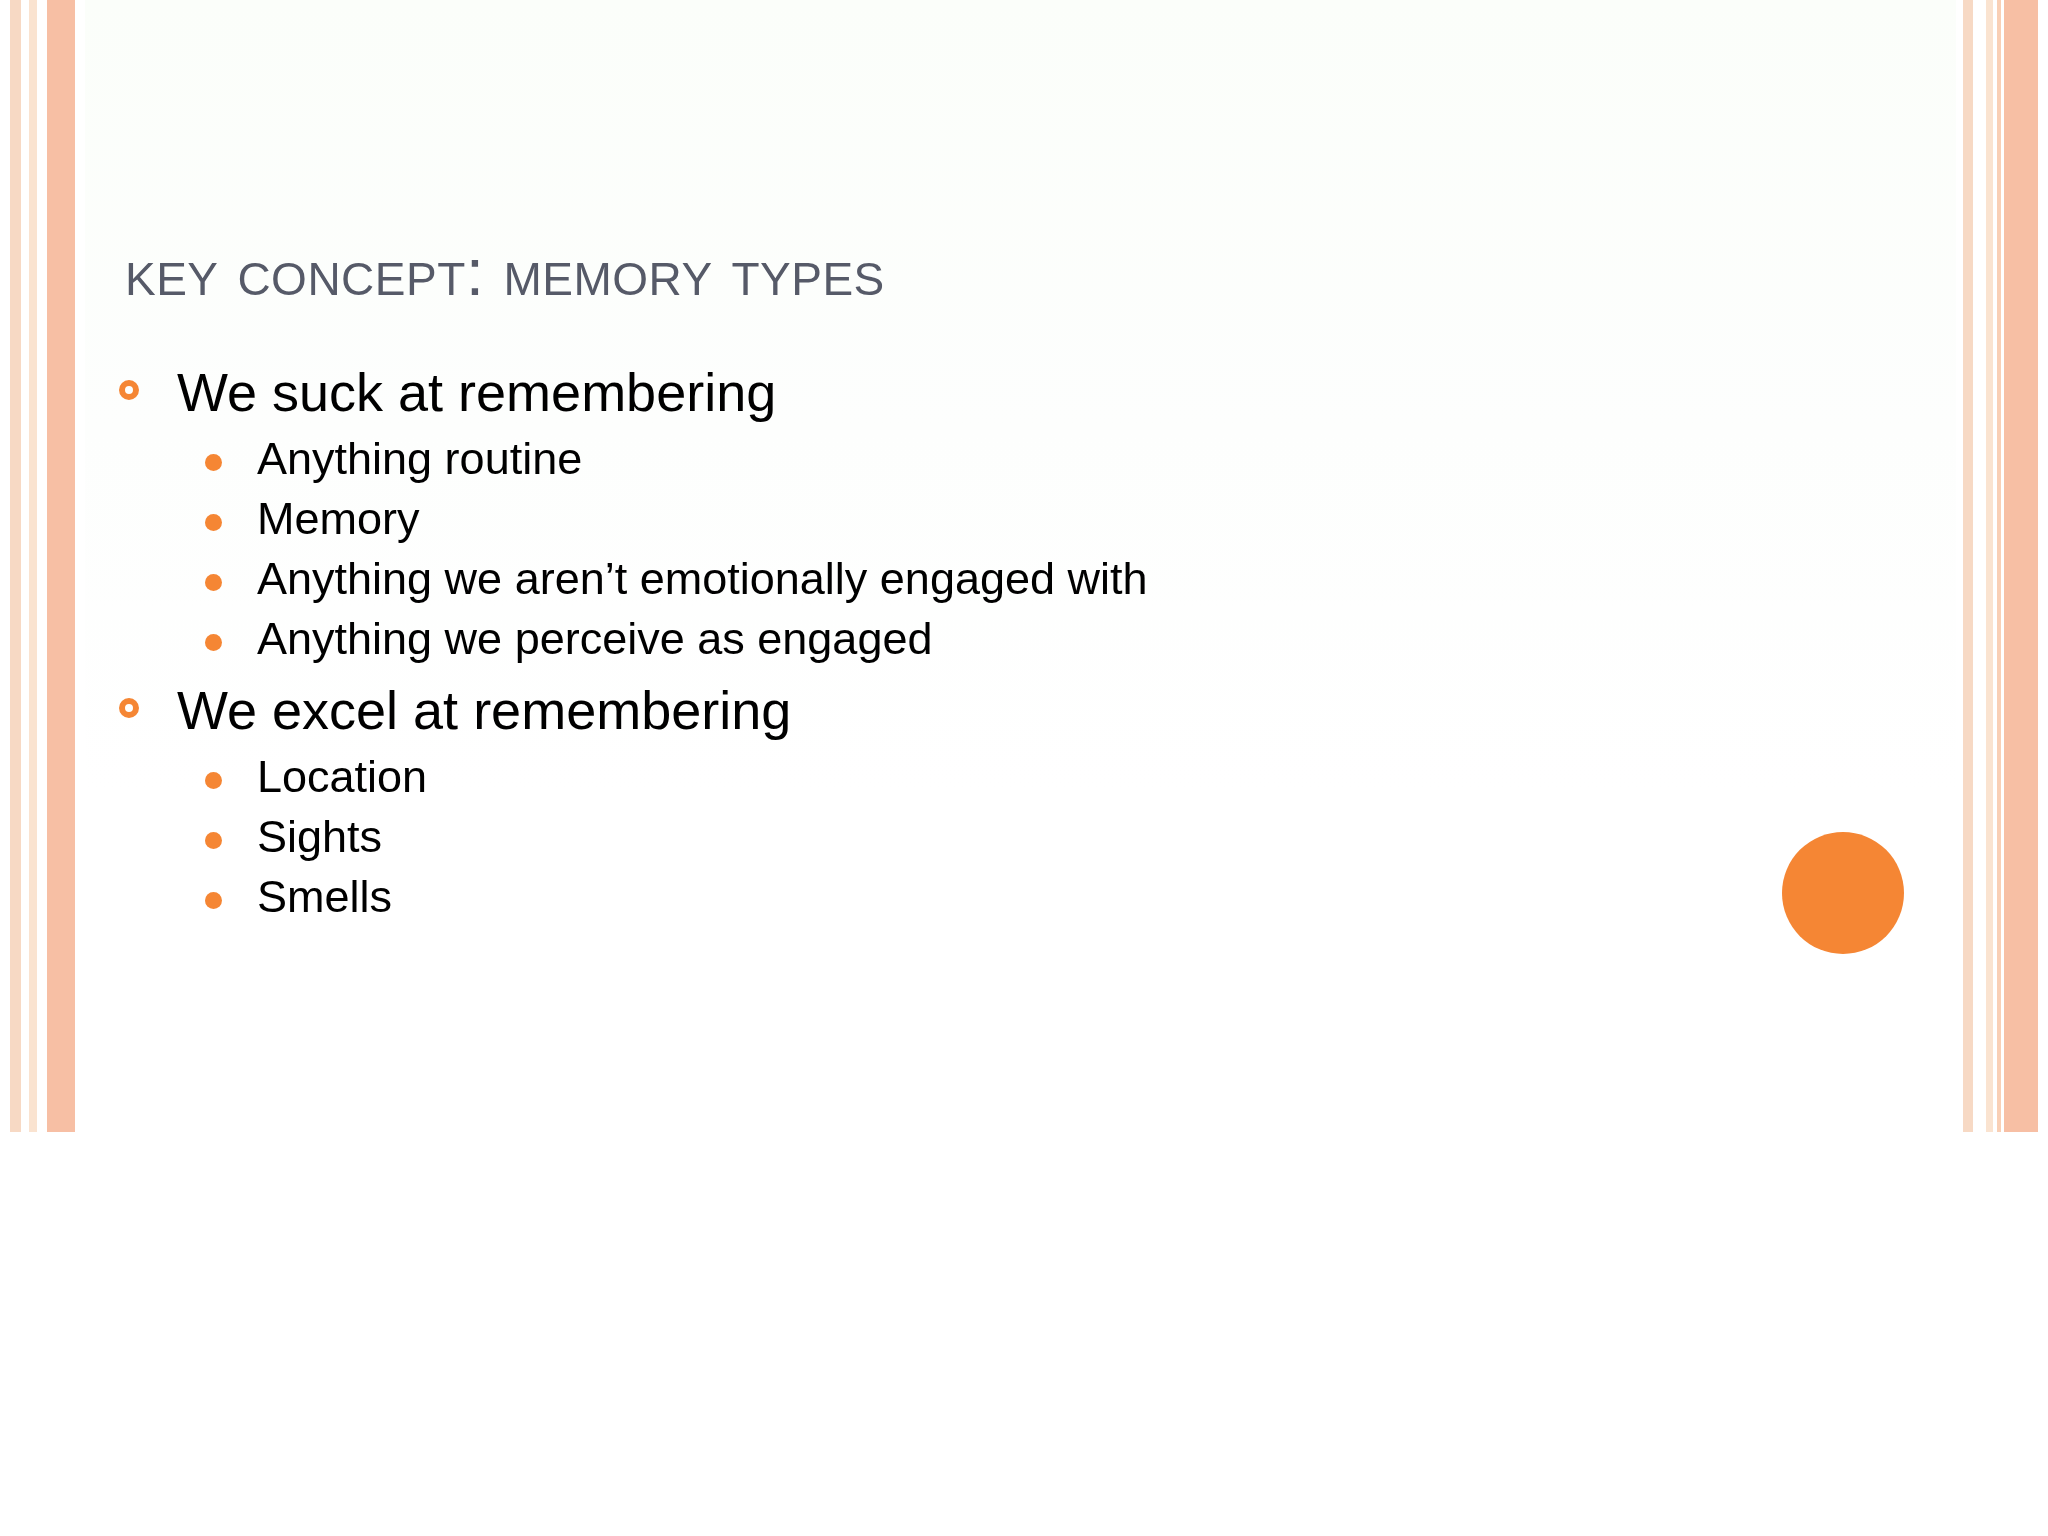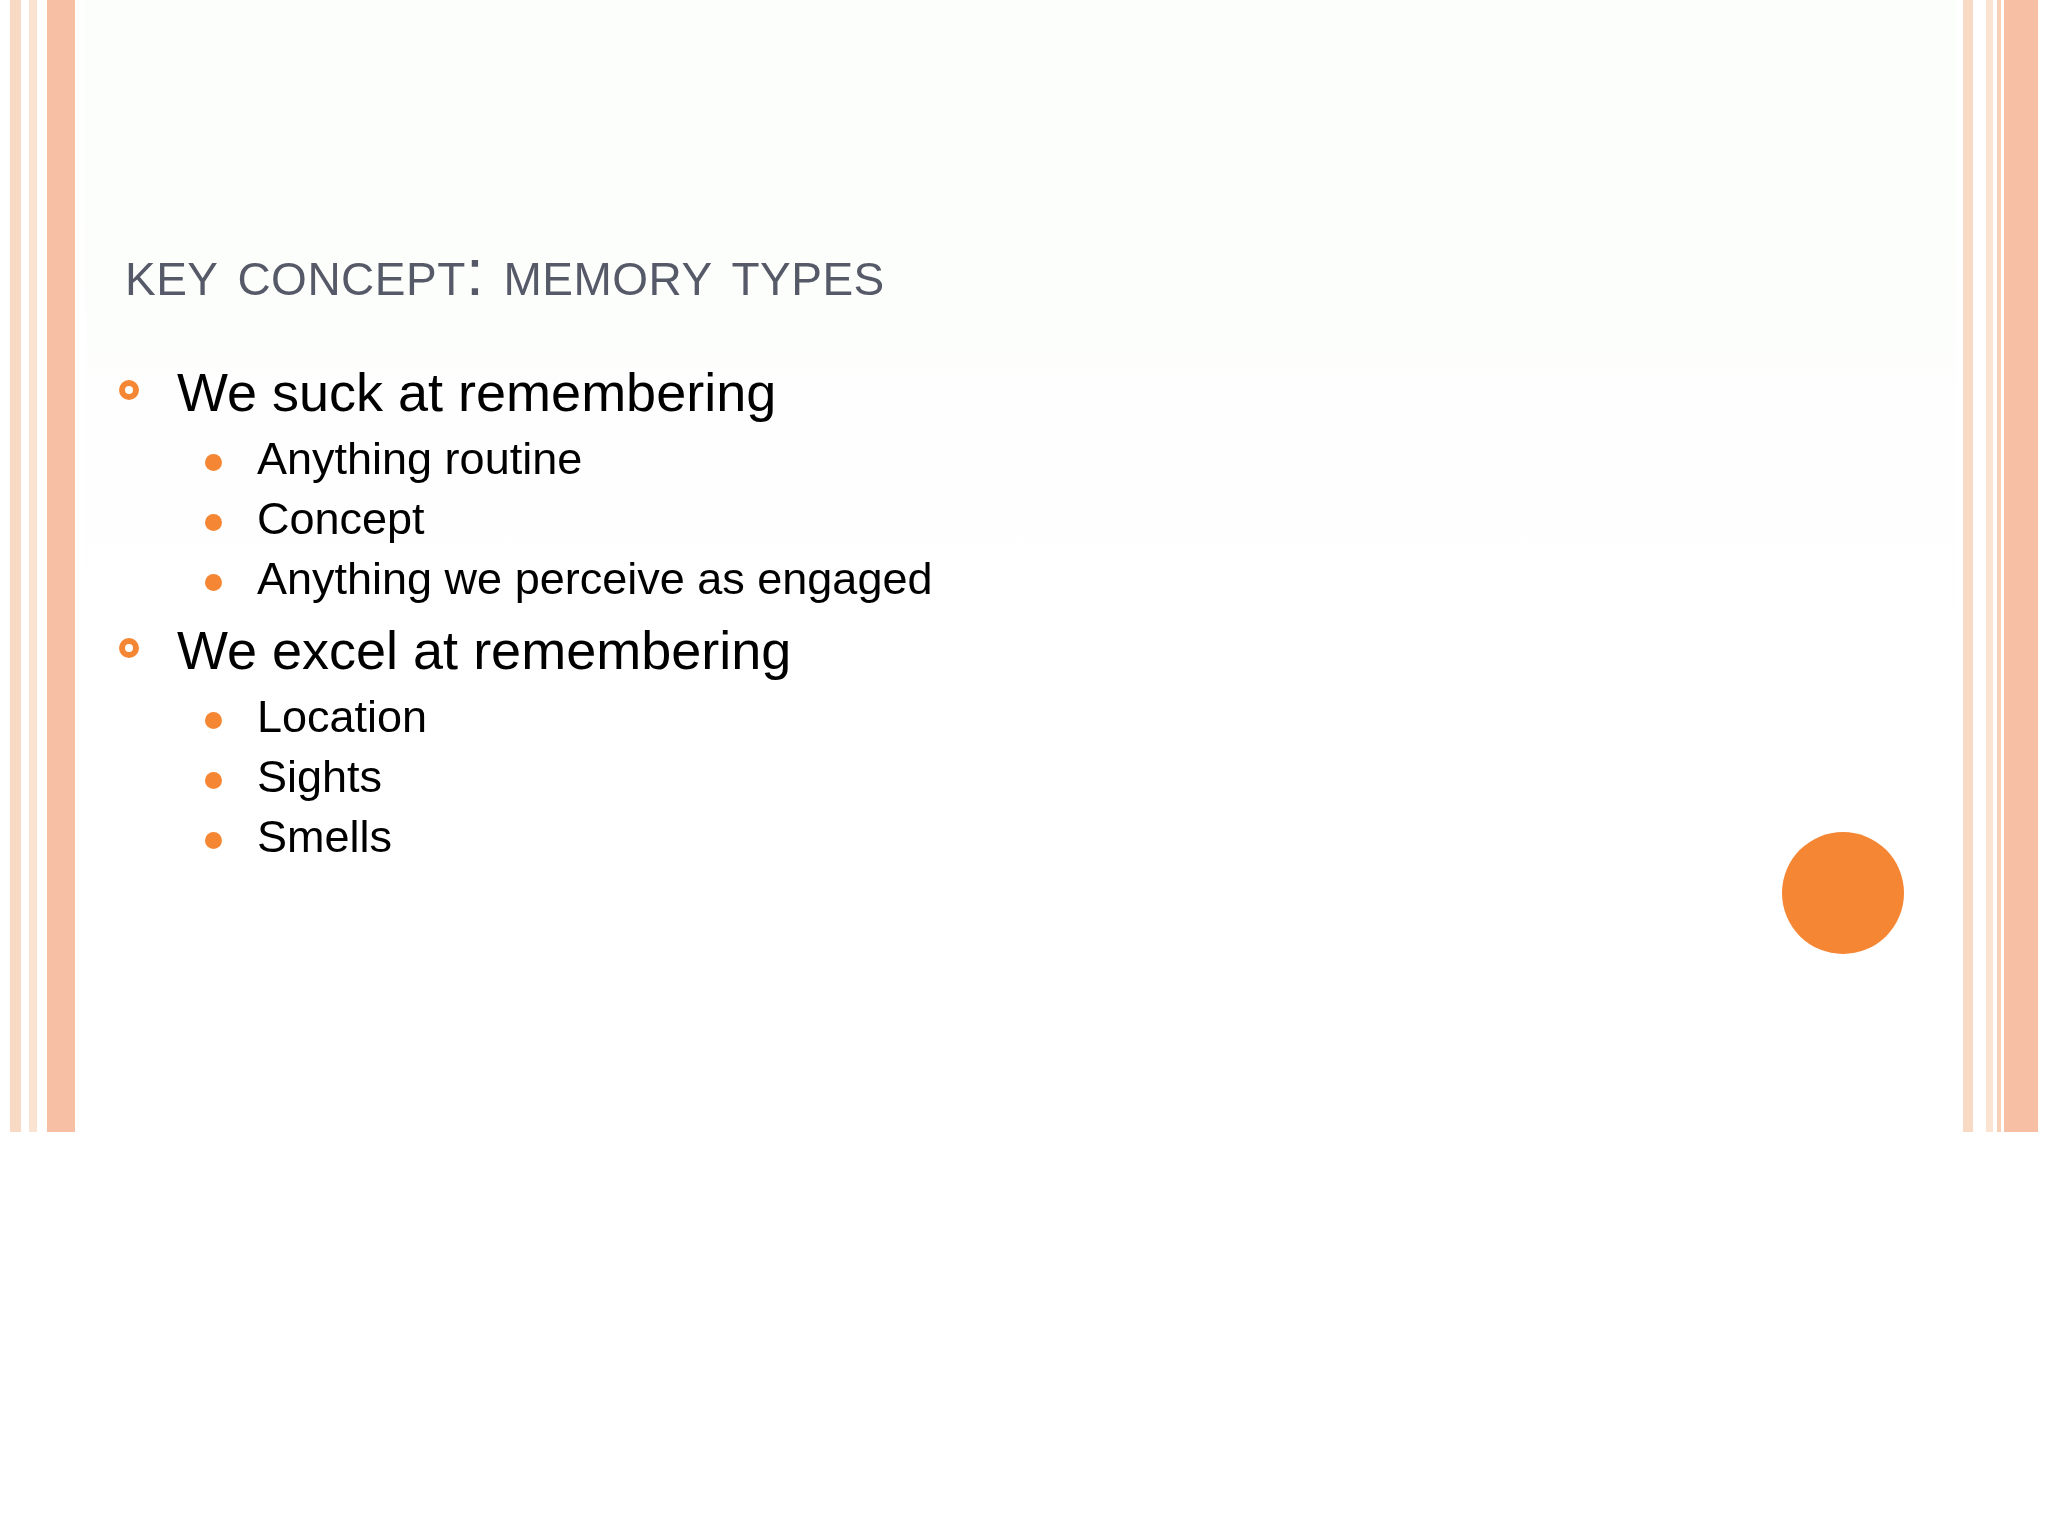--- a/index.html
+++ b/index.html
@@ -138,21 +138,25 @@
         <span class="marker-ring"></span>
         <span>We suck at remembering</span>
       </div>
       <div class="sublist">
         <div class="lvl2">
           <span class="marker-dot"></span>
           <span>Anything routine</span>
         </div>
         <div class="lvl2">
           <span class="marker-dot"></span>
-          <span>Concept</span>
+          <span>Memory</span>
+        </div>
+        <div class="lvl2">
+          <span class="marker-dot"></span>
+          <span>Anything we aren’t emotionally engaged with</span>
         </div>
         <div class="lvl2">
           <span class="marker-dot"></span>
           <span>Anything we perceive as engaged</span>
         </div>
       </div>
 
       <div class="lvl1">
         <span class="marker-ring"></span>
         <span>We excel at remembering</span>

